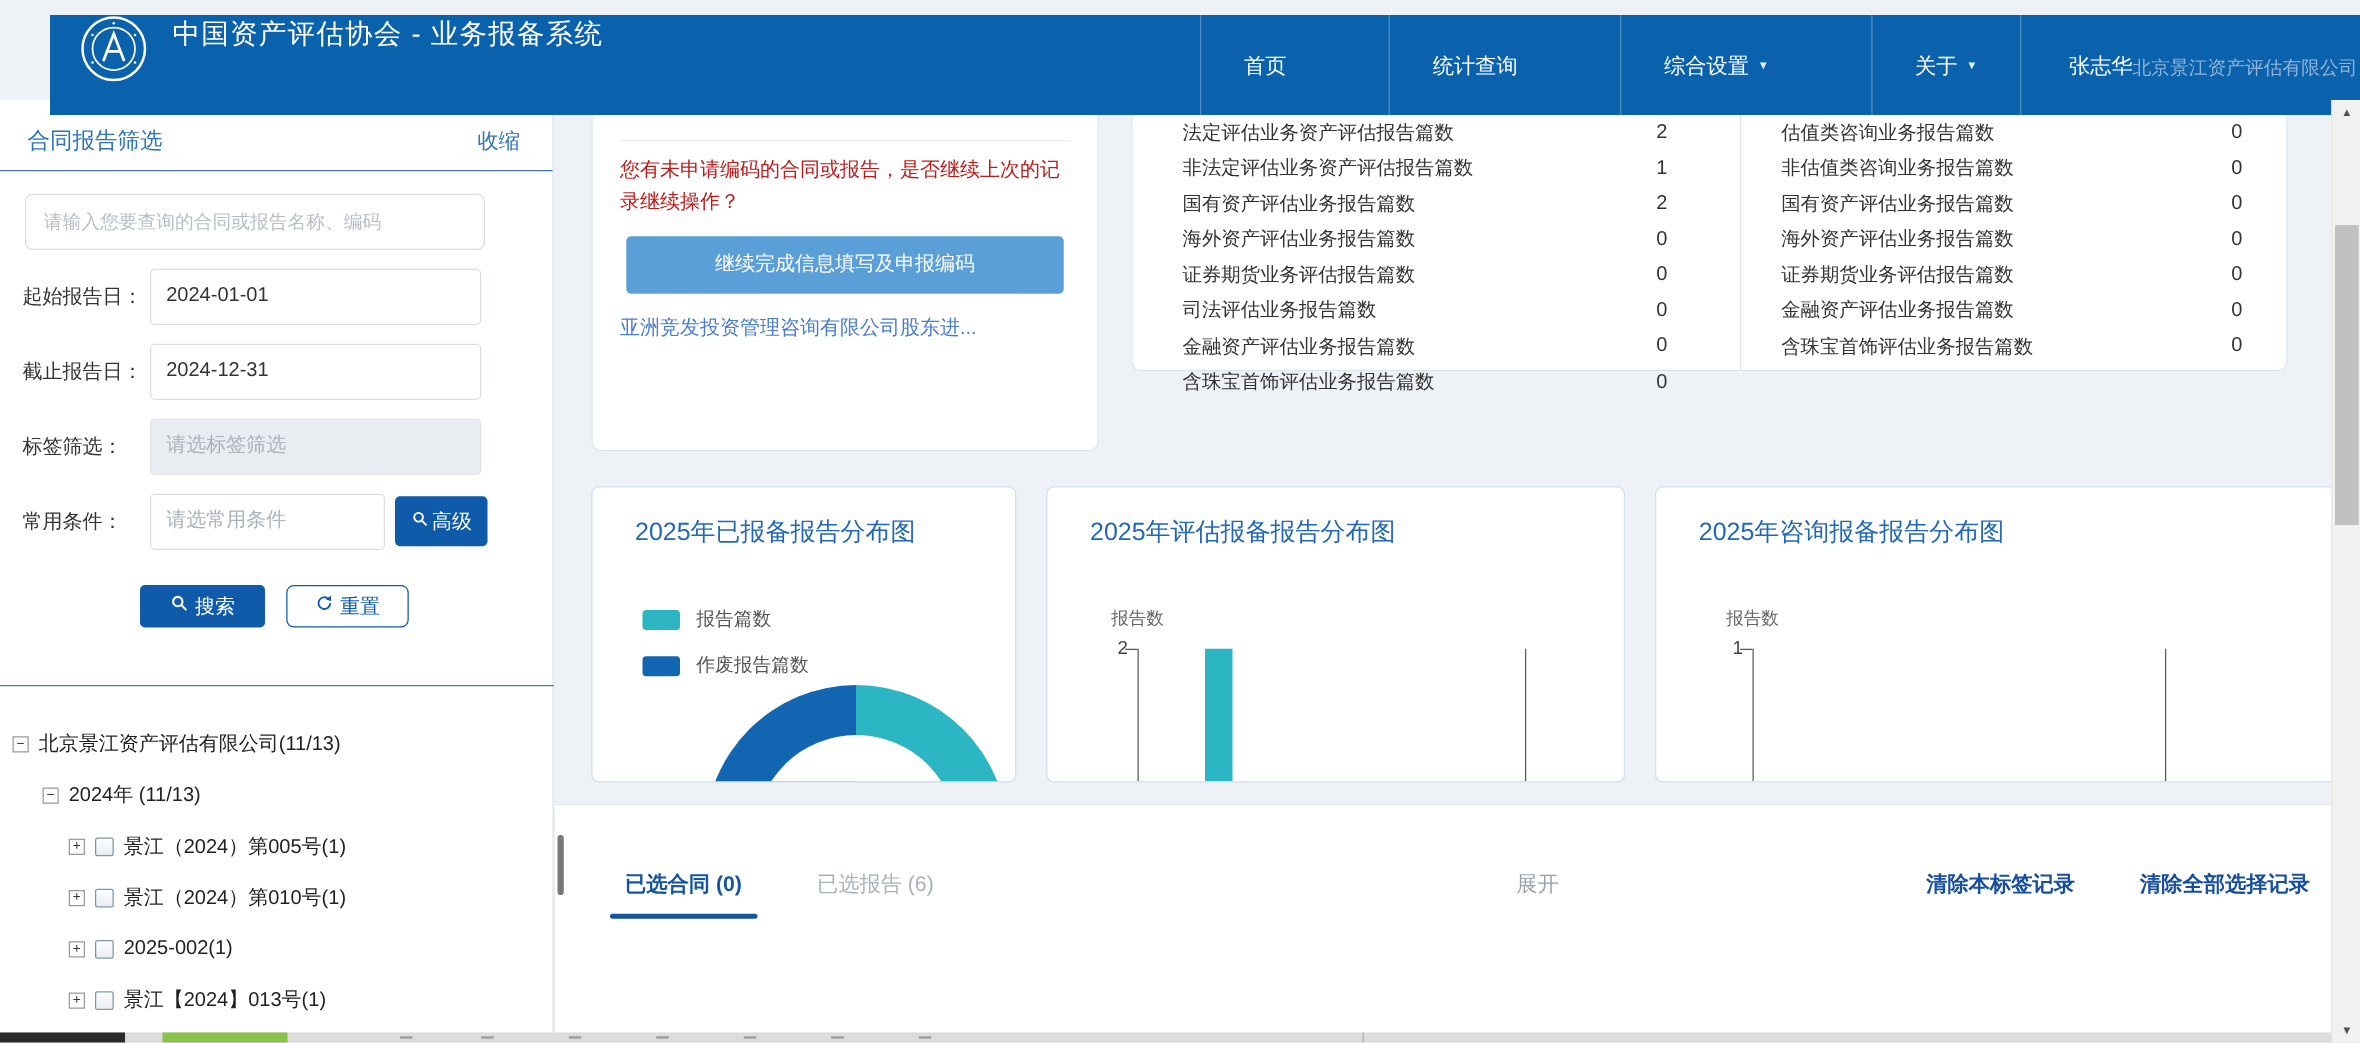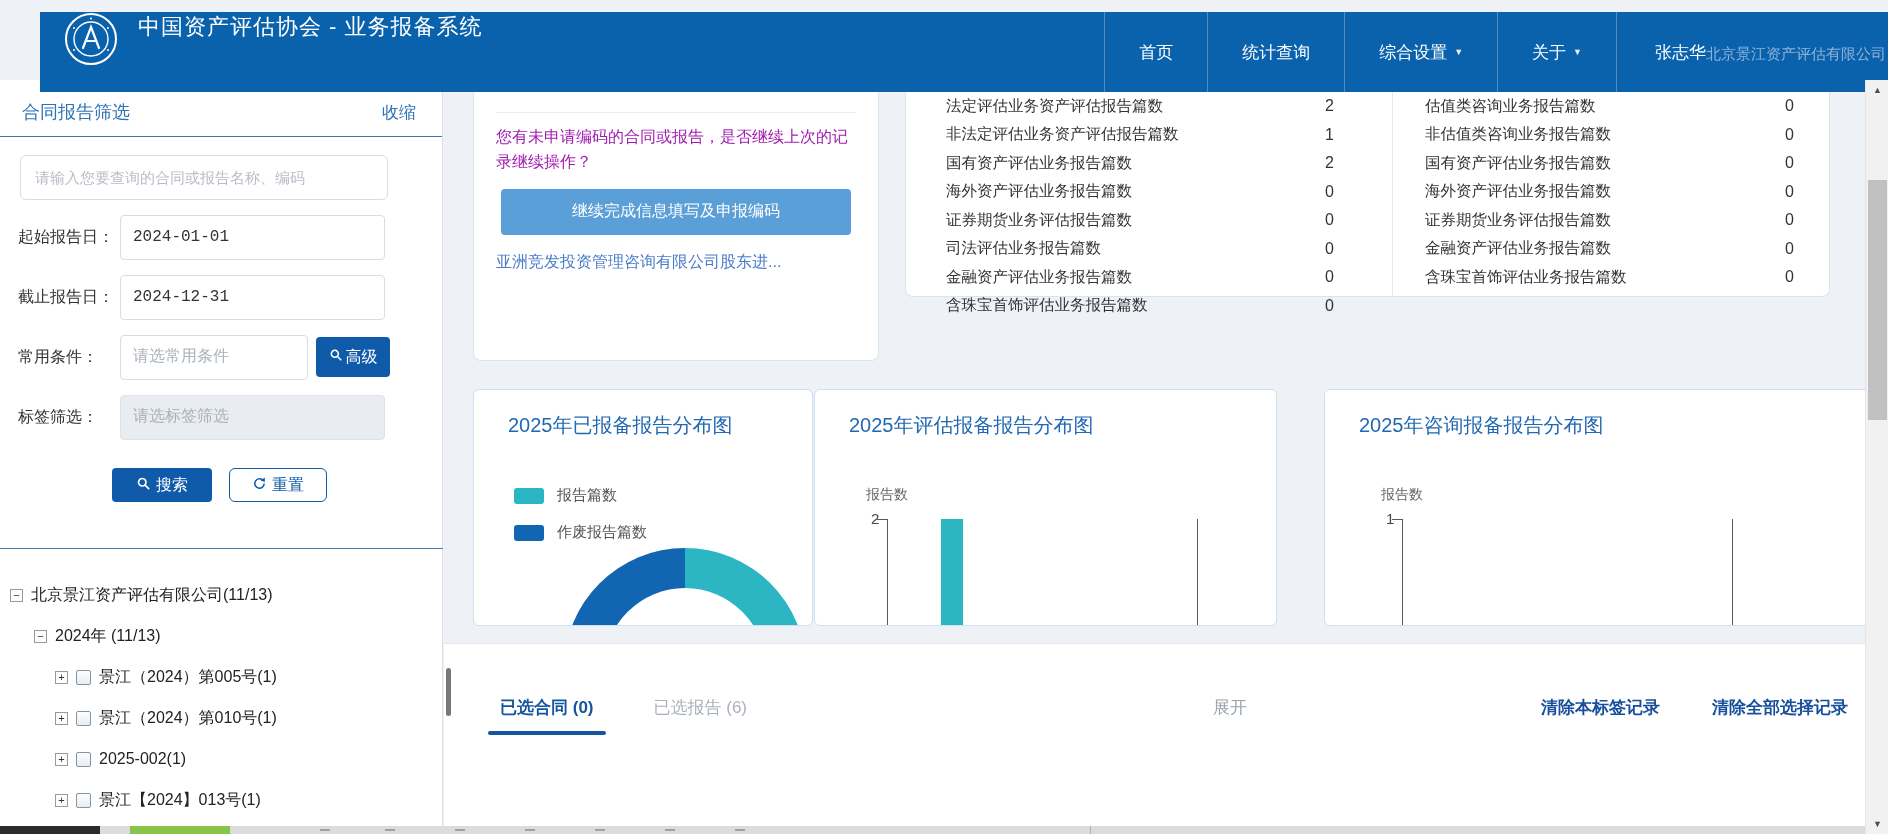--- a/index.html
+++ b/index.html
@@ -4,21 +4,21 @@
 <style>
   * { margin:0; padding:0; box-sizing:border-box; }
   html,body { width:1888px; height:834px; overflow:hidden;
     font-family:"Liberation Sans","DejaVu Sans",sans-serif; background:#eef1f5; }
 
   
   .navbar { position:absolute; left:0; top:12px; width:1888px; height:80px;
     background:#0a62ad; display:flex; align-items:flex-start; color:#fff; z-index:30;margin-left:40px; }
   .logo { width:54px; height:54px; margin-left:24px; flex:0 0 auto; }
   .nav-title { font-size:22px; margin-left:20px; font-weight:500; letter-spacing:1px; }
-  .nav-menu { display:flex; margin-left:auto; height:80px; }
+  .nav-menu { display:flex; margin-left:auto; height:80px;gap:48px; }
   .nav-item { display:flex; align-items:center; gap:7px; height:80px; padding:0 34px;
     border-left:1px solid rgba(255,255,255,.28); font-size:17px; color:#fff;
     text-decoration:none; cursor:pointer; white-space:nowrap; }
   .caret { font-size:9px; color:#e8f1f9; }
   .user-block { height:80px; padding:0 42px 0 38px; border-left:1px solid rgba(255,255,255,.28);
     display:flex; flex-direction:row; justify-content:center; align-items:center; cursor:pointer; }
   .user-name { font-size:17px; color:#fff; }
   .user-company { font-size:15px; color:#8fb3d9; margin-top:4px; }
 
   
@@ -29,21 +29,21 @@
   .side-title { font-size:18px; color:#2e74b5; font-weight:400; }
   .collapse-link { font-size:17px; color:#2e74b5; text-decoration:none; cursor:pointer; }
   .head-divider { border-bottom:1px solid #3d77b3; margin:0 0 0 0; }
   .side-search { display:block; margin:18px 20px 0 20px; width:368px; height:45px;
     border:1px solid #d9dde2; border-radius:6px; padding:0 14px; font-size:15px; color:#333;
     font-family:inherit; }
   .side-search::placeholder { color:#b8bec6; }
   .field-row { display:flex; align-items:center; margin:14px 0 0 18px; height:46px; }
   .field-label { width:102px; font-size:16px; color:#333; flex:0 0 auto; }
   .field-input { width:265px; height:45px; border:1px solid #d9dde2; border-radius:4px;
-    padding:0 12px; font-size:16px; color:#333; font-family:Liberation Mono, monospace; }
+    padding:0 12px; font-size:16px; color:#333; font-family:Liberation Sans, sans-serif; }
   .field-input::placeholder { color:#aab2ba; }
   .field-input.disabled { background:#e9edf1; border-color:#dfe3e8; }
   .field-input.short { width:188px; }
   .adv-btn { margin-left:8px; width:74px; height:40px; background:#0f5ba9; color:#fff;
     border:none; border-radius:4px; font-size:16px; display:inline-flex; align-items:center;
     justify-content:center; gap:3px; cursor:pointer; font-family:inherit; }
   .btn-row { display:flex; gap:17px; margin:28px 0 0 112px; }
   .btn-search { width:100px; height:34px; background:#0f5ba9; color:#fff; border:none;
     border-radius:4px; font-size:16px; display:inline-flex; align-items:center; justify-content:center;
     gap:5px; cursor:pointer; font-family:inherit; }
@@ -60,42 +60,42 @@
     font-size:11px; line-height:11px; text-align:center; margin-right:8px; flex:0 0 auto; }
   .cb { width:15px; height:15px; border:1px solid #7f96a9; border-radius:2px;
     background:linear-gradient(#fdfdfd,#e9edf1); margin-right:8px; flex:0 0 auto; }
   .tree-label { font-size:16px; color:#222; white-space:nowrap; }
 
   
   .card { position:absolute; background:#fff; border:1px solid #d7e5f2; }
   .notice-card { left:473px; top:80px; width:406px; height:281px;
     border-top:none; border-radius:0 0 8px 8px; }
   .notice-divider { border-top:1px solid #ebebeb; margin:32px 22px 0 22px; }
-  .notice-msg { margin:12px 22px 0 22px; font-size:16px; line-height:1.55; color:#a21caf; }
+  .notice-msg { margin:12px 22px 0 22px; font-size:16px; line-height:1.55; color:#b91c1c; }
   .notice-btn { display:block; margin:14px auto 0 auto; width:350px; height:46px;
     background:#5b9fd8; color:#fff; border:none; border-radius:4px; font-size:16px;
     cursor:pointer; font-family:inherit; }
   .notice-link { display:block; margin:17px 22px 0 22px; font-size:16px; color:#4a7cc9;
     text-decoration:none; white-space:nowrap; overflow:hidden; text-overflow:ellipsis; cursor:pointer; }
 
   .stats-card { left:905px; top:80px; width:925px; height:217px;
     border-top:none; border-radius:0 0 8px 8px; display:flex; }
   .stats-col { padding-top:12px; }
   .stats-col.left  { width:488px; padding-left:40px; padding-right:58px;
     border-right:1px solid #e3e6ea; }
   .stats-col.right { width:437px; padding-left:32px; padding-right:35px; }
   .stat-row { display:flex; justify-content:space-between; align-items:center; height:28.5px; }
   .stat-label { font-size:15.5px; color:#333; white-space:nowrap; }
   .stat-value { font-size:16px; color:#333; }
 
   
   .chart-card { position:absolute; top:389px; height:237px; background:#fff;
     border:1px solid #cfe0f0; border-radius:6px; overflow:hidden; }
   .chart-card.c1 { left:473px;  width:340px; }
-  .chart-card.c2 { left:814px;  width:463px; }
+  .chart-card.c2 { left:837px;  width:463px; }
   .chart-card.c3 { left:1324px; width:558px; }
   .chart-title { position:absolute; left:34px; top:22px; font-size:20px; color:#2268b2;
     font-weight:400; white-space:nowrap; }
   .legend { position:absolute; left:40px; top:96px; }
   .legend-item { display:flex; align-items:center; gap:13px; margin-bottom:18px; }
   .legend-swatch { width:30px; height:16px; border-radius:3px; }
   .legend-label { font-size:15px; color:#555; }
   .donut { position:absolute; left:90px; top:158px; width:242px; height:242px;
     border-radius:50%; }
   .donut-hole { position:absolute; left:50%; top:50%; transform:translate(-50%,-50%);
@@ -189,35 +189,35 @@
 
   <div class="field-row">
     <span class="field-label">起始报告日：</span>
     <input class="field-input" type="text" value="2024-01-01" style="">
   </div>
   <div class="field-row">
     <span class="field-label">截止报告日：</span>
     <input class="field-input" type="text" value="2024-12-31" style="">
   </div>
   <div class="field-row">
+    <span class="field-label">标签筛选：</span>
+    <input class="field-input disabled" type="text" readonly="" placeholder="请选标签筛选" style="">
+  </div>
+  <div class="field-row">
     <span class="field-label">常用条件：</span>
     <input class="field-input short" type="text" placeholder="请选常用条件" style="">
     <button class="adv-btn">
       <span>
         <svg viewBox="0 0 24 24" width="14" height="14">
             <circle cx="10" cy="10" r="6" fill="none" stroke="#fff" stroke-width="2.6"></circle>
             <line x1="14.5" y1="14.5" x2="21" y2="21" stroke="#fff" stroke-width="2.6"></line>
           </svg>
       </span>
       <span>高级</span>
     </button>
-  </div>
-  <div class="field-row">
-    <span class="field-label">标签筛选：</span>
-    <input class="field-input disabled" type="text" readonly="" placeholder="请选标签筛选" style="">
   </div>
 
   <div class="btn-row">
     <button class="btn-search">
       <span>
         <svg viewBox="0 0 24 24" width="15" height="15">
             <circle cx="10" cy="10" r="6" fill="none" stroke="#fff" stroke-width="2.6"></circle>
             <line x1="14.5" y1="14.5" x2="21" y2="21" stroke="#fff" stroke-width="2.6"></line>
           </svg>
       </span>

